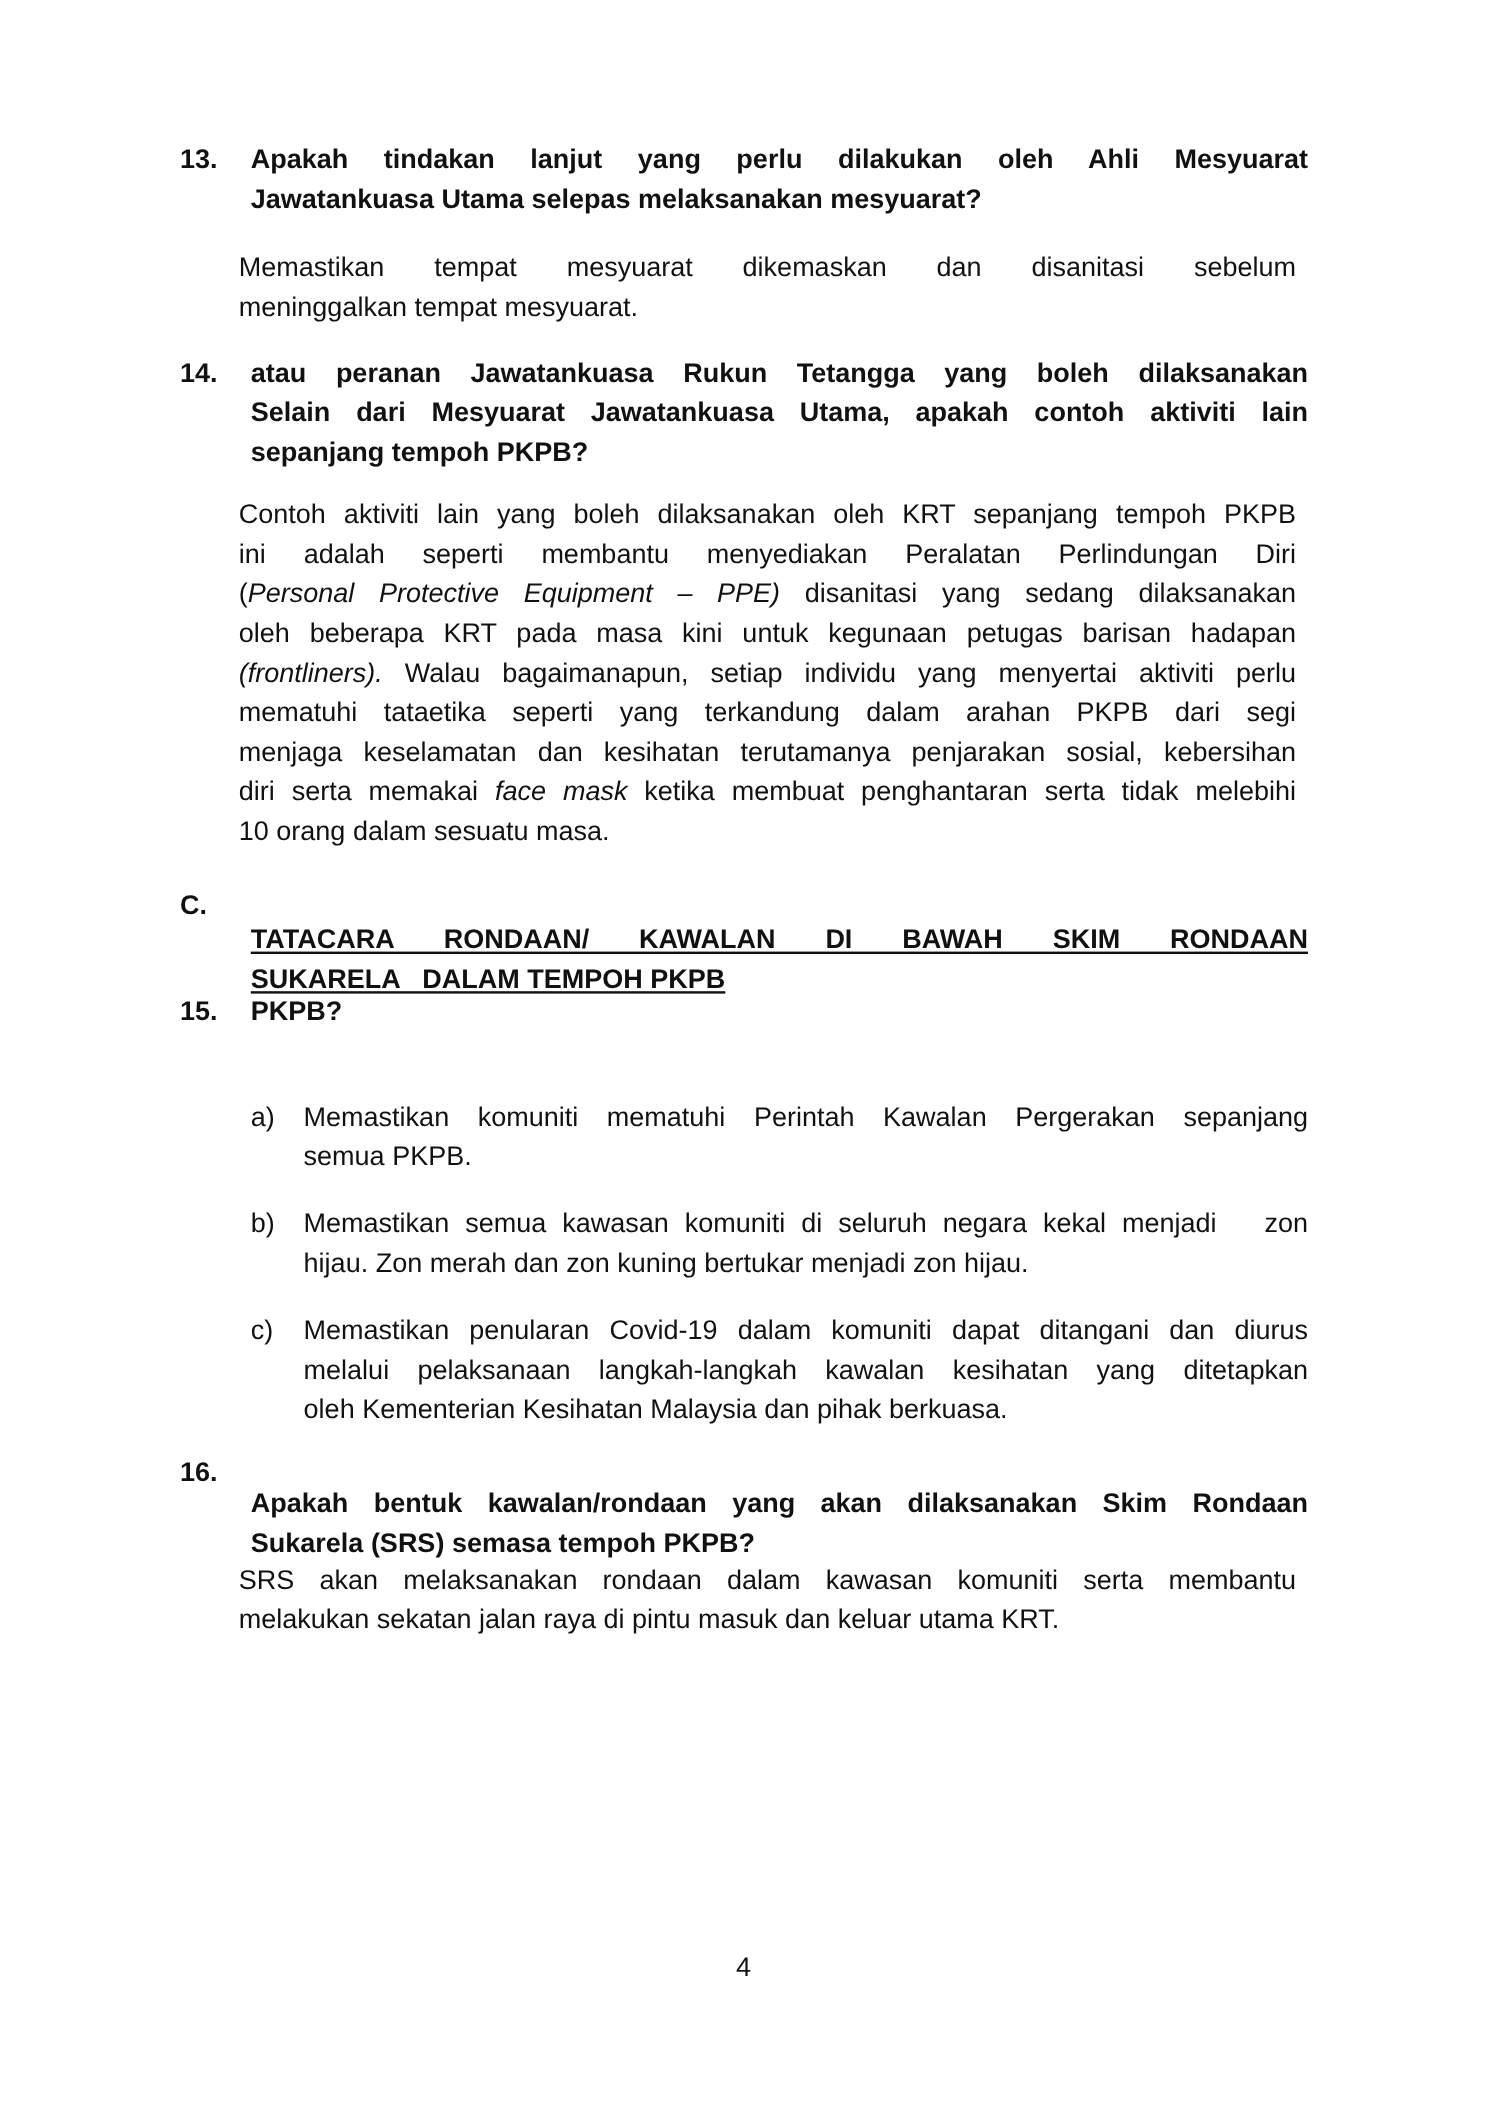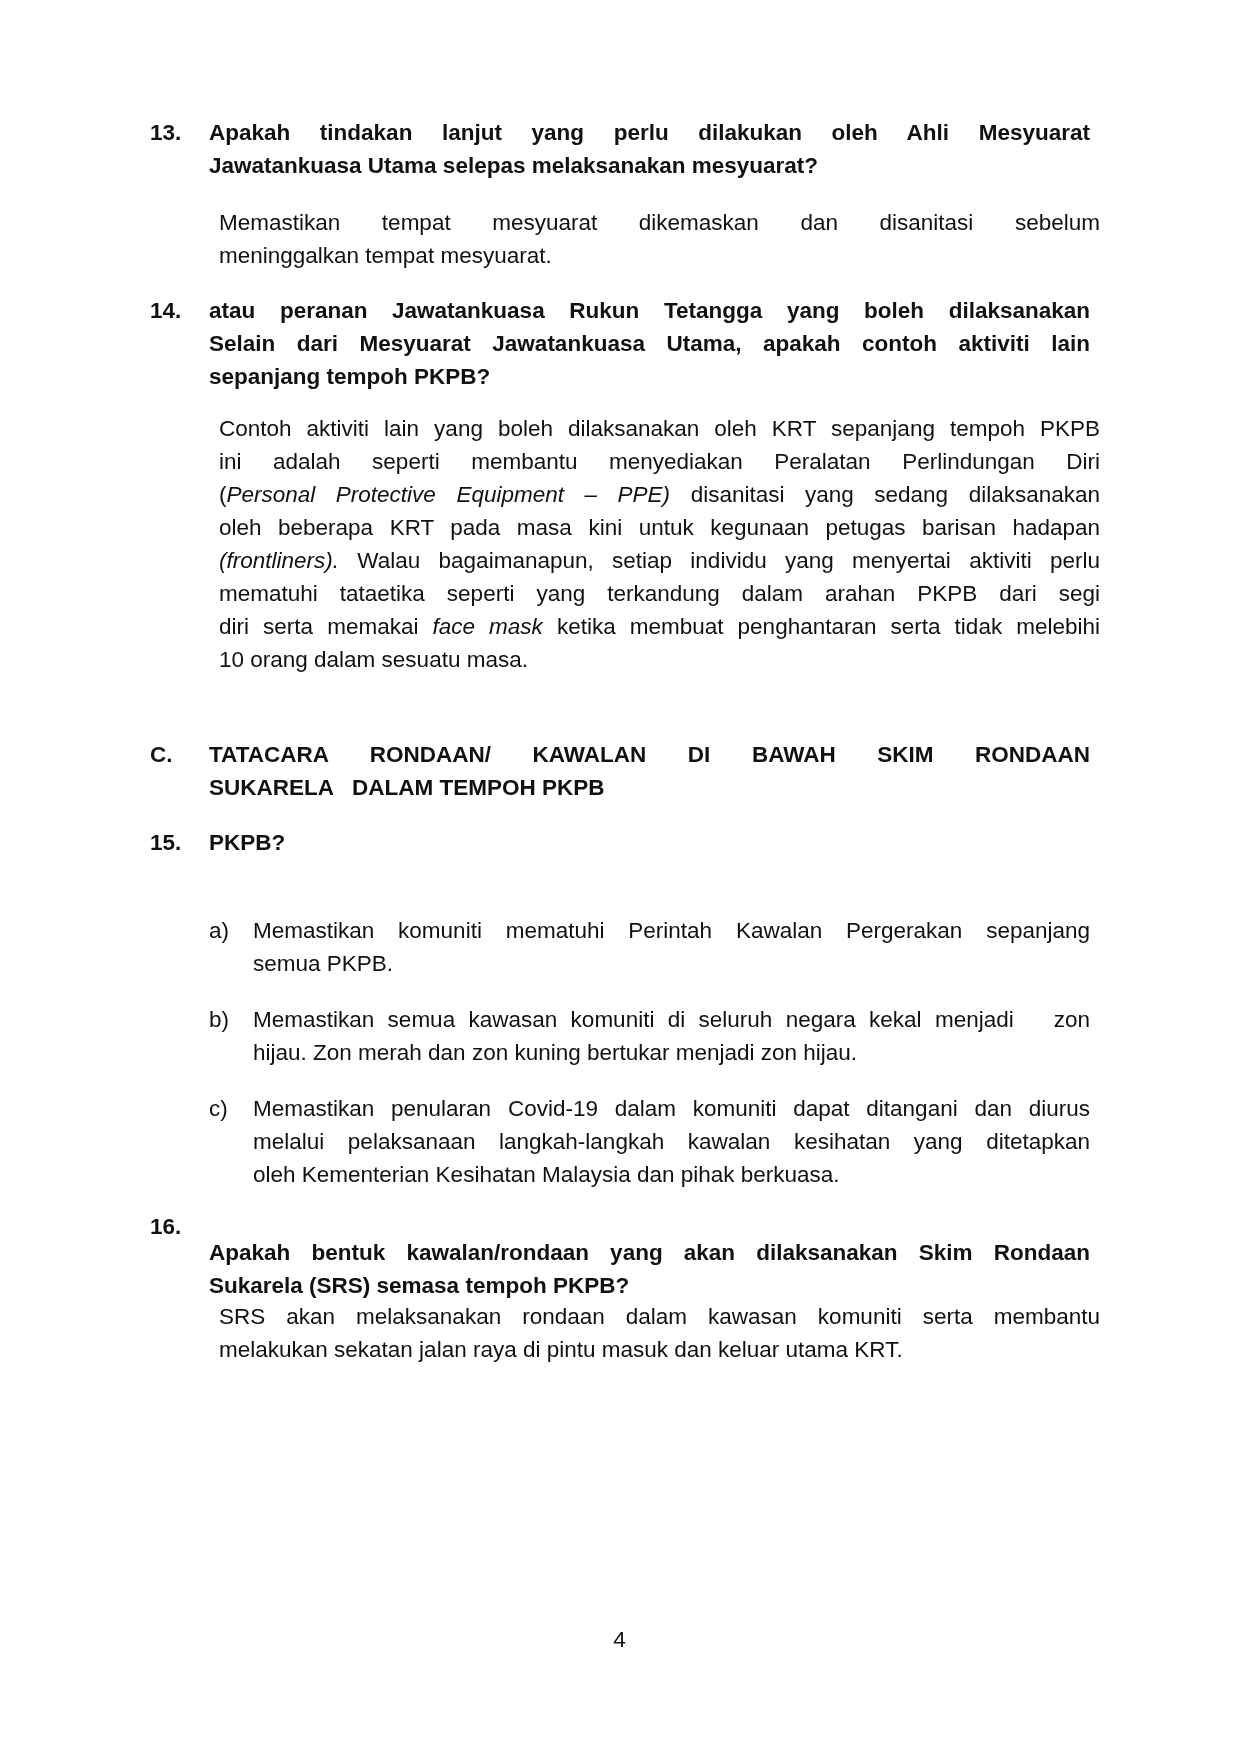--- a/index.html
+++ b/index.html
@@ -4,25 +4,25 @@
   <style>
     html, body { margin: 0; padding: 0; background: #ffffff; }
     body {
       width: 1239px; height: 1754px; position: relative; overflow: hidden;
       font-family: "Liberation Sans", sans-serif; color: #111111;
       font-size: 22.5px; line-height: 33px;
     }
     .block { position: absolute; left: 0; width: 1239px; }
     .qnum { position: absolute; left: 150px; font-weight: bold; }
     .qtext { position: absolute; left: 209px; width: 881px; font-weight: bold; text-align: justify; text-align-last: left; }
-    .ans { position: absolute; left: 219px; width: 881px; text-align: justify; text-align-last: left; }
+    .ans { position: absolute; left: 199px; width: 881px; text-align: justify; text-align-last: left; }
     .sub-label { position: absolute; left: 209px; }
     .sub-text { position: absolute; left: 253px; width: 837px; text-align: justify; text-align-last: left; }
     .just-line { display: block; text-align: justify; text-align-last: justify; }
-    .u { text-decoration-thickness: 2px; text-underline-offset: 3px; }
+    .u { text-decoration: underline; text-decoration-thickness: 2px; text-underline-offset: 3px; margin-top: 28px; }
     .page-num { position: absolute; top: 1623px; left: 0; width: 1239px; text-align: center; font-size: 22.5px; }
     em { font-style: italic; }
   </style>
 </head>
 <body>
 
 <div class="block">
   <div class="qnum" style="top:116px">13.</div>
   <div class="qtext" style="top:116px">
     <span class="just-line">Apakah tindakan lanjut yang perlu dilakukan oleh Ahli Mesyuarat</span>
@@ -41,20 +41,21 @@
     <span class="just-line">Selain dari Mesyuarat Jawatankuasa Utama, apakah contoh aktiviti lain</span>
     <span style="display:block">sepanjang tempoh PKPB?</span>
   </div>
   <div class="ans" style="top:412px">
     <span class="just-line">Contoh aktiviti lain yang boleh dilaksanakan oleh KRT sepanjang tempoh PKPB</span>
     <span class="just-line">ini adalah seperti membantu menyediakan Peralatan Perlindungan Diri</span>
     <span class="just-line"><span>(</span><em>Personal Protective Equipment – PPE)</em><span> disanitasi yang sedang dilaksanakan</span></span>
     <span class="just-line">oleh beberapa KRT pada masa kini untuk kegunaan petugas barisan hadapan</span>
     <span class="just-line"><em>(frontliners).</em><span> Walau bagaimanapun, setiap individu yang menyertai aktiviti perlu</span></span>
     <span class="just-line">mematuhi tataetika seperti yang terkandung dalam arahan PKPB dari segi</span>
+    <span class="just-line">menjaga keselamatan dan kesihatan terutamanya penjarakan sosial, kebersihan</span>
     <span class="just-line"><span>diri serta memakai </span><em>face mask</em><span> ketika membuat penghantaran serta tidak melebihi</span></span>
     <span style="display:block">10 orang dalam sesuatu masa.</span>
   </div>
 </div>
 
 <div class="block">
   <div class="qnum" style="top:738px">C.</div>
   <div class="qtext" style="top:738px">
     <span class="just-line u">TATACARA RONDAAN/ KAWALAN DI BAWAH SKIM RONDAAN</span>
     <span style="display:block"><span class="u" style="white-space:pre">SUKARELA   DALAM TEMPOH PKPB</span></span>

